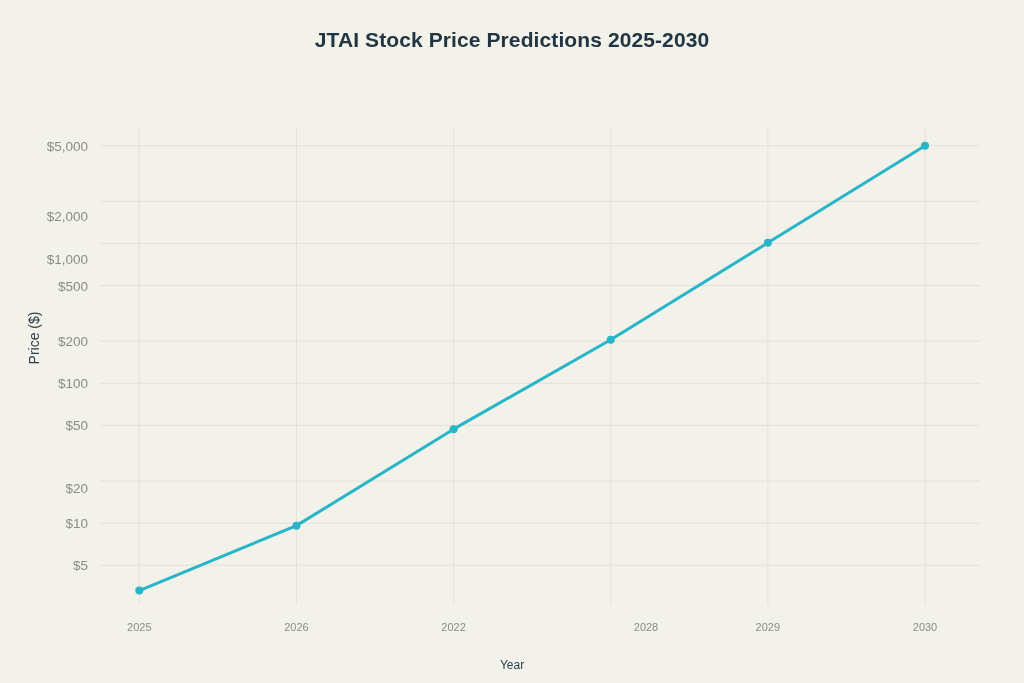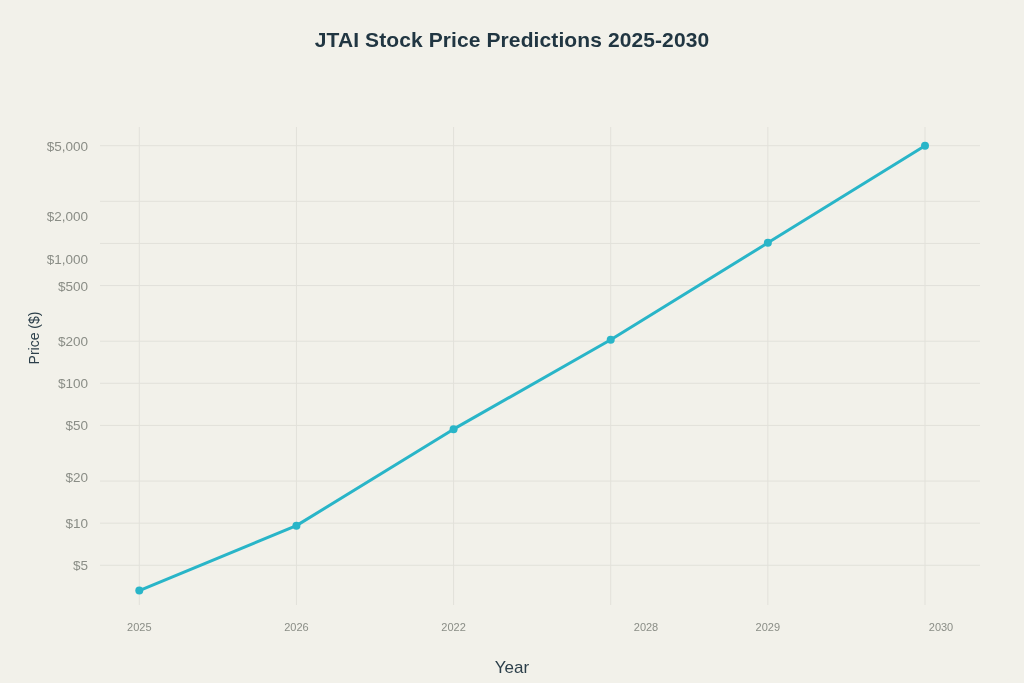--- a/index.html
+++ b/index.html
@@ -85,21 +85,21 @@
     color: #2c3f4a;
     transform: rotate(-90deg);
     transform-origin: center center;
   }
   #x-axis-title {
     position: absolute;
     left: 0;
     top: 658px;
     width: 1024px;
     text-align: center;
-    font-size: 17px;
+    font-size: 12px;
     color: #2c3f4a;
   }
 </style>
 </head>
 <body>
 
 <div id="chart-root">
 
   <div id="chart-title">JTAI Stock Price Predictions 2025-2030</div>
 
@@ -133,34 +133,34 @@
           <circle cx="510.71428571429396" cy="212.70324797489207" r="4" fill="#29b5c8"></circle>
           <circle cx="667.8571428571537" cy="115.83599822351101" r="4" fill="#29b5c8"></circle>
           <circle cx="825.0000000000134" cy="18.677669037192857" r="4" fill="#29b5c8"></circle>
         </g>
     </svg>
   </div>
 
   <div id="y-tick-labels">
       <div class="y-tick-label" style="top: 438.278px; color: rgb(138, 141, 134);">$5</div>
       <div class="y-tick-label" style="top: 396.174px; color: rgb(138, 141, 134);">$10</div>
-      <div class="y-tick-label" style="top: 350px; color: rgb(138, 141, 134);">$20</div>
+      <div class="y-tick-label" style="top: 361px; color: rgb(138, 141, 134);">$20</div>
       <div class="y-tick-label" style="top: 298.411px; color: rgb(138, 141, 134);">$50</div>
       <div class="y-tick-label" style="top: 256.307px; color: rgb(138, 141, 134);">$100</div>
       <div class="y-tick-label" style="top: 214.203px; color: rgb(138, 141, 134);">$200</div>
       <div class="y-tick-label" style="top: 158.545px; color: rgb(138, 141, 134);">$500</div>
       <div class="y-tick-label" style="top: 116.44px; color: rgb(138, 141, 134); margin-top: 16px;">$1,000</div>
       <div class="y-tick-label" style="top: 74.3363px; color: rgb(138, 141, 134); margin-top: 15px;">$2,000</div>
       <div class="y-tick-label" style="top: 18.6777px; color: rgb(138, 141, 134);">$5,000</div>
     </div>
   <div id="x-tick-labels">
       <div class="x-tick-label" style="left: 139.286px; color: rgb(138, 141, 134);">2025</div>
       <div class="x-tick-label" style="left: 296.429px; color: rgb(138, 141, 134);">2026</div>
       <div class="x-tick-label" style="left: 453.571px; color: rgb(138, 141, 134);">2022</div>
       <div class="x-tick-label" style="left: 646px; color: rgb(138, 141, 134);">2028</div>
       <div class="x-tick-label" style="left: 767.857px; color: rgb(138, 141, 134);">2029</div>
-      <div class="x-tick-label" style="left: 925px; color: rgb(138, 141, 134); margin-left: 16px;">2030</div>
+      <div class="x-tick-label" style="left: 925px; color: rgb(138, 141, 134);">2030</div>
     </div>
 
   <div id="y-axis-title">Price ($)</div>
   <div id="x-axis-title">Year</div>
 
 </div>
 
 </body></html>

